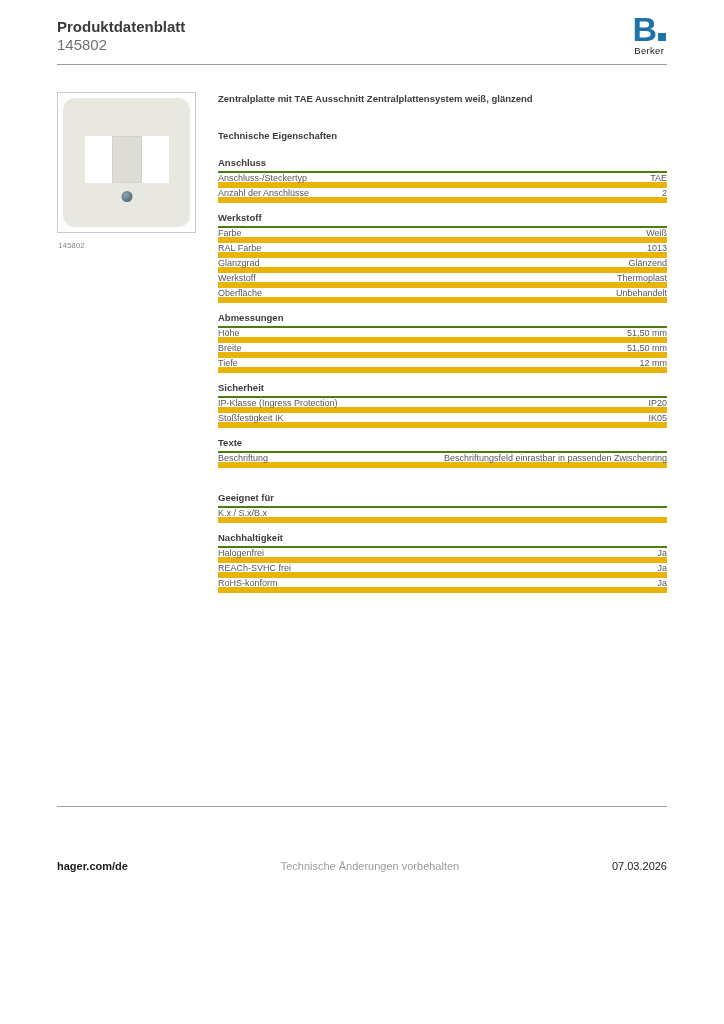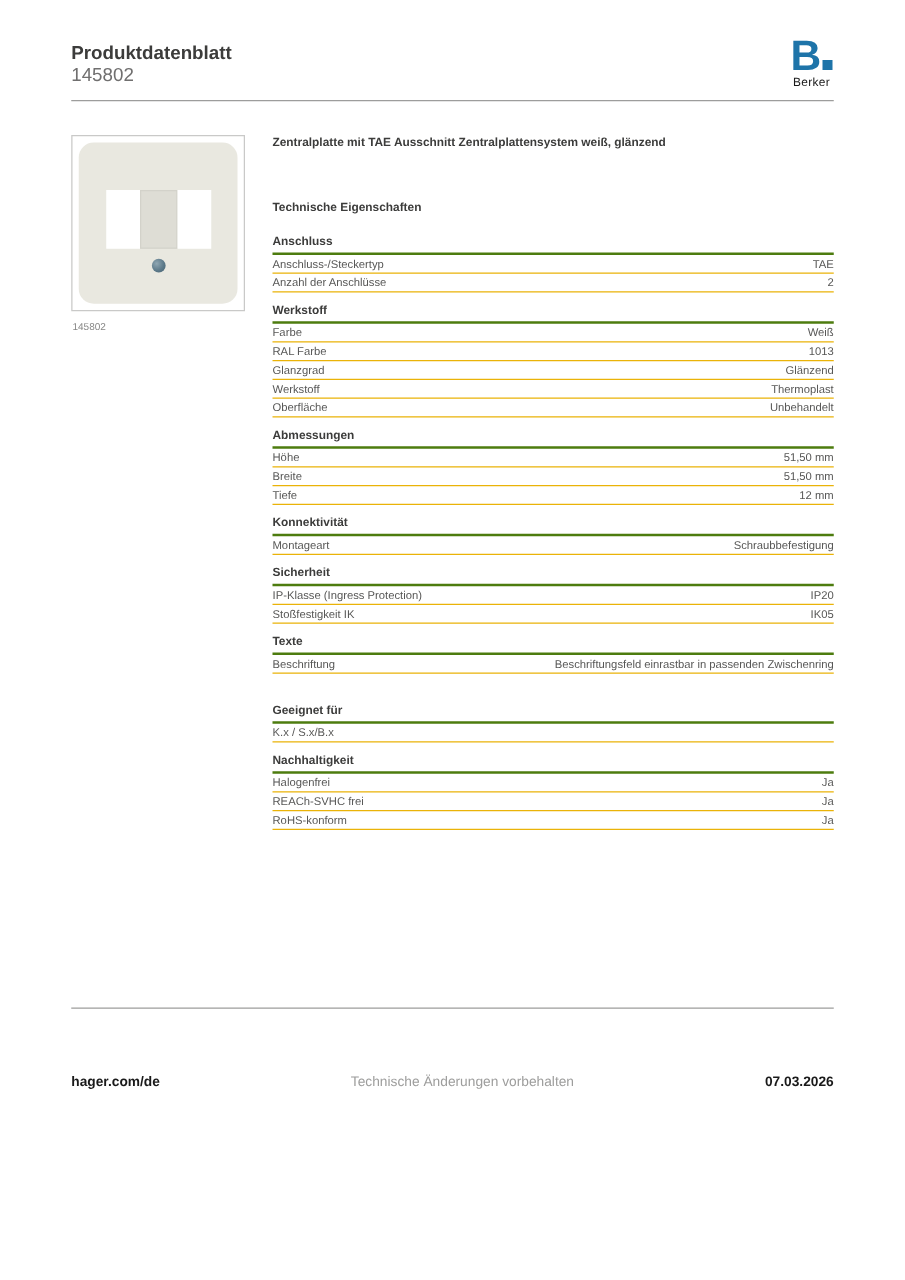--- a/index.html
+++ b/index.html
@@ -4,21 +4,21 @@
 <style>
   * { margin: 0; padding: 0; box-sizing: border-box; }
   html, body { background: #ffffff; }
   body {
     width: 724px; height: 1024px;
     font-family: "Liberation Sans", "DejaVu Sans", sans-serif;
     color: #575756;
     position: relative;
     overflow: hidden;
   }
-  .page { position: relative; width: 724px; height: 896px; padding: 34px 57px 0 57px; }
+  .page { position: relative; width: 724px; height: 896px; padding: 18px 57px 0 57px; }
 
   
   .header { display: flex; justify-content: space-between; align-items: flex-start; }
   .doc-title { font-size: 15px; font-weight: bold; color: #3c3c3b; line-height: 1.2; }
   .doc-number { font-size: 15px; color: #706f6f; line-height: 1.2; }
   .logo { text-align: center; margin-top: -4px; padding-right: 1px; }
   .logo-mark { color: #1e74a9; font-weight: bold; font-size: 34px; line-height: 30px; letter-spacing: -1px; }
   .logo-dot { display: inline-block; width: 8px; height: 8px; background: #1e74a9; margin-left: 2px; }
   .logo-brand { font-size: 9.5px; font-weight: normal; color: #1a1a1a; letter-spacing: 0.3px; margin-top: 1px; }
   .header-rule { border: none; border-top: 1px solid #9d9d9c; margin-top: 8px; }
@@ -46,52 +46,52 @@
   .cut-center { width: 30px; height: 100%; background: #deddd5; border: 1px solid #d3d2ca; }
   .screw {
     position: absolute; left: 50%; transform: translateX(-50%);
     top: 93px; width: 11px; height: 11px; border-radius: 50%;
     background: radial-gradient(circle at 35% 35%, #8fa6b2, #5d7a8a 55%, #44606f 100%);
   }
   .image-caption { margin-top: 8px; font-size: 8px; color: #878786; padding-left: 1px; }
 
   .specs-col { flex: 1; margin-left: 21px; padding-top: 1px; }
   .product-name { font-size: 9.5px; font-weight: bold; color: #3c3c3b; }
-  .specs-heading { font-size: 9.5px; font-weight: bold; color: #3c3c3b; margin-top: 41px; }
+  .specs-heading { font-size: 9.5px; font-weight: bold; color: #3c3c3b; margin-top: 26px; }
 
   
   .sections { margin-top: 16px; }
   .section { margin-top: 9px; }
   .section:first-child { margin-top: 0; }
   .section.extra-gap { margin-top: 24px; }
   .section-title {
     font-size: 9.5px; font-weight: bold; color: #3c3c3b;
     padding-bottom: 3px;
     border-bottom: 2px solid #4d7c0f;
   }
   .spec-row {
     display: flex; justify-content: space-between; align-items: center;
     height: 15px;
-    border-bottom: 1px solid #eab308;
+    border-bottom: 6px solid #eab308;
     font-size: 9px; color: #575756;
   }
   .row-label { white-space: nowrap; }
   .row-value { white-space: nowrap; text-align: right; }
 
   
   .footer {
     position: absolute; left: 57px; right: 57px; bottom: 24px;
     border-top: 1px solid #9d9d9c;
     padding-top: 8px;
     display: flex; justify-content: space-between; align-items: baseline;
     font-size: 11px;
   }
   .footer-left { font-weight: bold; color: #1a1a1a; text-decoration: none; }
   .footer-center { color: #9d9d9c; }
-  .footer-right { font-weight: bold; color: #1a1a1a; margin-top: 45px; }
+  .footer-right { font-weight: normal; color: #1a1a1a; margin-top: 45px; }
 </style>
 </head>
 <body>
 
 <div class="page">
 
   <div class="header">
     <div>
       <div class="doc-title">Produktdatenblatt</div>
       <div class="doc-number">145802</div>
@@ -166,27 +166,20 @@
             <div class="spec-row">
               <span class="row-label">Breite</span>
               <span class="row-value">51,50 mm</span>
             </div>
             <div class="spec-row">
               <span class="row-label">Tiefe</span>
               <span class="row-value">12 mm</span>
             </div>
           </div>
           <div class="section">
-            <div class="section-title">Konnektivität</div>
-            <div class="spec-row">
-              <span class="row-label">Montageart</span>
-              <span class="row-value">Schraubbefestigung</span>
-            </div>
-          </div>
-          <div class="section">
             <div class="section-title">Sicherheit</div>
             <div class="spec-row">
               <span class="row-label">IP-Klasse (Ingress Protection)</span>
               <span class="row-value">IP20</span>
             </div>
             <div class="spec-row">
               <span class="row-label">Stoßfestigkeit IK</span>
               <span class="row-value">IK05</span>
             </div>
           </div>

